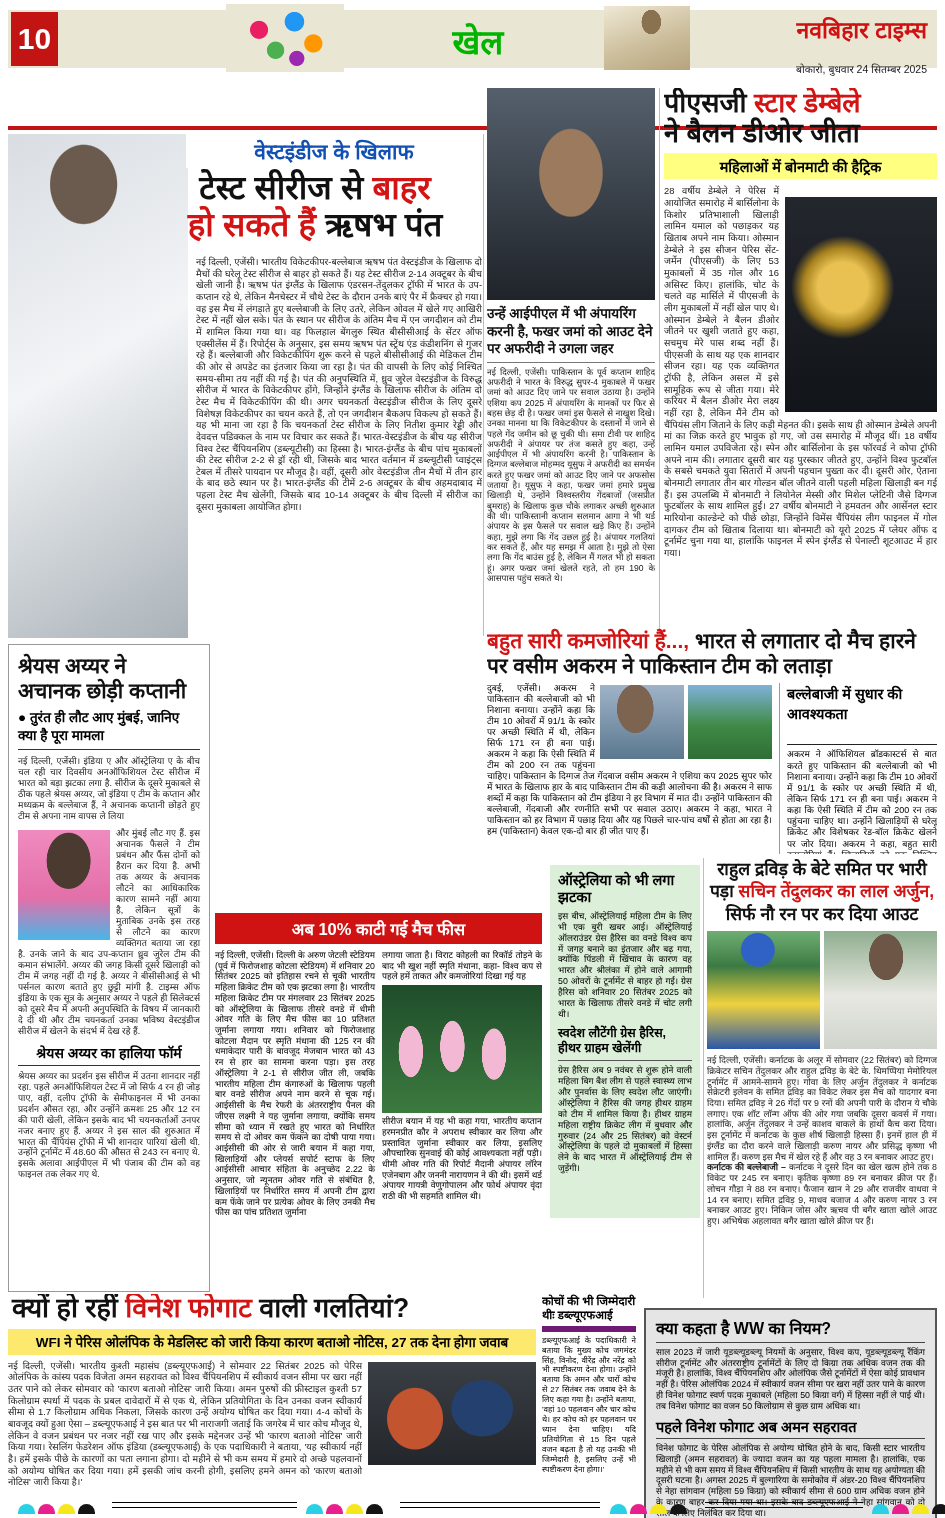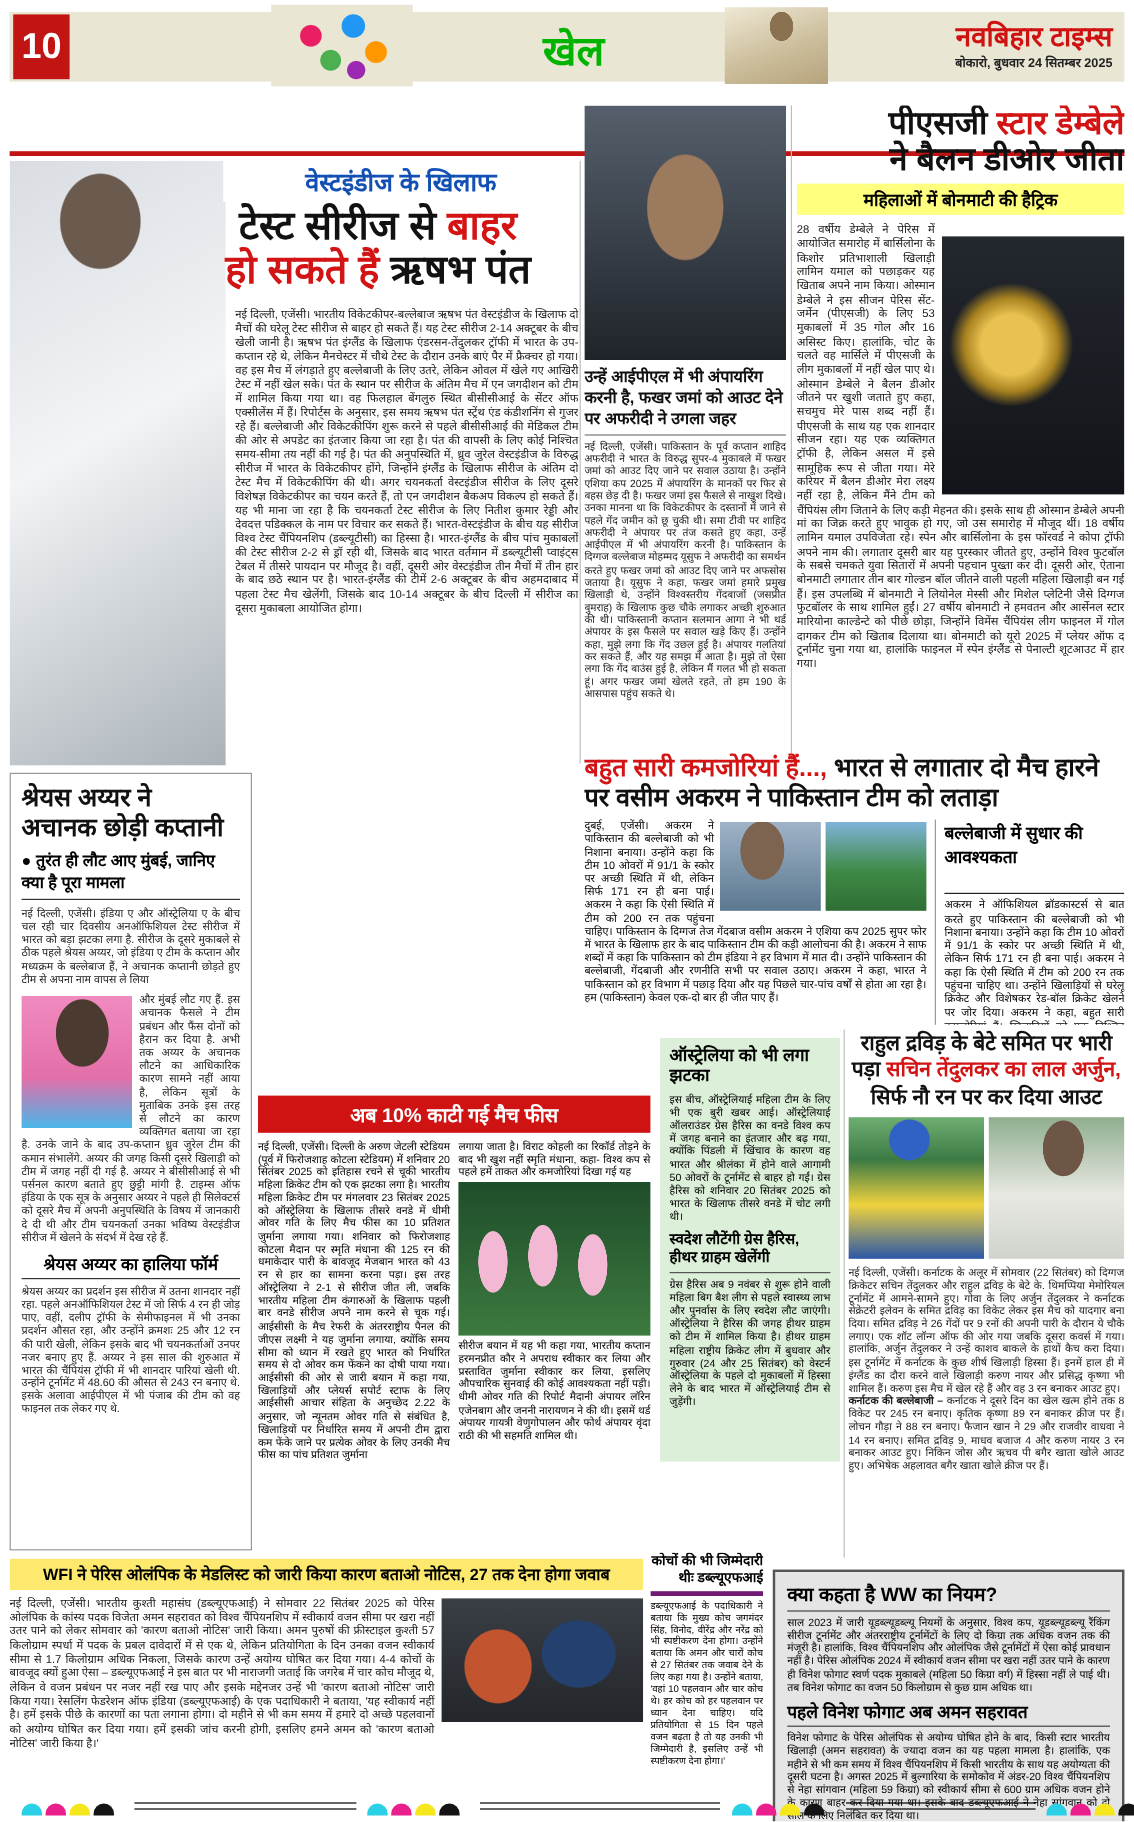--- a/index.html
+++ b/index.html
@@ -16,21 +16,21 @@
     radial-gradient(circle at 42% 68%,#4caf50 0 10%,transparent 11%),
     radial-gradient(circle at 74% 58%,#ff9800 0 9%,transparent 10%),
     radial-gradient(circle at 60% 80%,#9c27b0 0 8%,transparent 9%),#e9e6d3;}
   .section-title{position:absolute;left:395px;top:8px;width:150px;text-align:center;
           color:#00b400;font-size:34px;font-weight:bold;}
   .hdr-statue{position:absolute;left:596px;top:-4px;width:86px;height:64px;
     background:radial-gradient(ellipse 16px 20px at 55% 25%,#8a7250 0 60%,transparent 62%),
     linear-gradient(160deg,#efe8d5 0%,#cdbf9d 55%,#b5a37c 100%);}
   .masthead{position:absolute;right:10px;top:8px;text-align:right;}
   .paper-name{color:#d01111;font-size:23px;font-weight:bold;line-height:1.05;}
-  .edition{font-size:10.5px;font-weight:bold;color:#222;margin-top:3px;text-align:right;}
+  .edition{font-size:10.5px;font-weight:normal;color:#222;margin-top:20px;text-align:right;}
   .redrule{position:absolute;left:8px;top:126px;width:929px;height:4px;background:#c31414;}
   .red{color:#d31414;}
   .art{position:absolute;overflow:hidden;}
   .bt{font-size:9.4px;line-height:1.24;text-align:justify;color:#1b1b1b;}
   .vrule{position:absolute;width:1px;background:#bdbdbd;}
   
   #pant{left:8px;top:134px;width:474px;height:504px;}
   .pant-photo{position:absolute;left:0;top:0;width:180px;height:504px;
     background:radial-gradient(ellipse 55px 65px at 42% 10%,#6b5a4e 0 60%,transparent 62%),
     linear-gradient(150deg,#d9dde2 0%,#f2f4f6 45%,#aab2b8 100%);}
@@ -43,21 +43,21 @@
   
   #afridi{left:487px;top:88px;width:168px;height:548px;}
   .afridi-photo{width:168px;height:212px;
     background:radial-gradient(ellipse 52px 72px at 50% 40%,#9c7a5d 0 60%,transparent 62%),
     linear-gradient(180deg,#55606c,#2f353d 70%,#20242a);}
   .afridi-hl{font-size:13.5px;font-weight:bold;line-height:1.3;margin:5px 0 4px;color:#111;
     border-bottom:1px solid #777;padding-bottom:4px;}
   .afridi-body{font-size:8.6px;line-height:1.2;height:300px;}
   
   #dembele{left:664px;top:88px;width:273px;height:548px;}
-  .demb-hl{margin:0;font-size:27px;line-height:1.12;font-weight:bold;text-align:right;color:#111;}
+  .demb-hl{margin:0;font-size:27px;line-height:1.12;font-weight:bold;text-align:left;color:#111;}
   .demb-hl .line{display:block;}
   .demb-sub{margin-top:5px;background:#ffff80;font-size:14.5px;font-weight:bold;text-align:center;padding:3px 0;}
   .demb-bodywrap{margin-top:6px;}
   .demb-photo{float:right;width:152px;height:215px;margin:12px 0 4px 6px;
     background:radial-gradient(circle at 38% 42%,#e8c152 0 16%,#a8821f 25%,transparent 33%),
     linear-gradient(180deg,#23272e,#111418);}
   
   #iyer{left:8px;top:644px;width:202px;height:648px;border:1px solid #999;
     padding:8px 9px;box-sizing:border-box;background:#fff;}
   .iyer-hl{margin:0;font-size:21px;line-height:1.2;font-weight:bold;color:#111;}
@@ -120,22 +120,22 @@
   .vinesh-hl{margin:0;font-size:27px;font-weight:bold;line-height:1.1;color:#111;padding-left:4px;}
   .notice-bar{margin-top:5px;background:#fce96e;font-size:13.5px;font-weight:bold;
     text-align:center;padding:4px 2px;}
   .vinesh-bodywrap{margin-top:5px;}
   .wrestler-photo{float:right;width:168px;height:103px;margin:2px 0 2px 6px;
     background:radial-gradient(ellipse 55px 50px at 68% 45%,#24406e 0 55%,transparent 57%),
     radial-gradient(ellipse 50px 55px at 28% 55%,#c2542f 0 55%,transparent 57%),
     linear-gradient(180deg,#3a3f45,#23262b);}
   
   #coaches{left:542px;top:1294px;width:94px;height:216px;}
-  .coach-head{font-size:11.5px;font-weight:bold;text-align:right;line-height:1.25;
-    border-bottom:4px solid #701a75;padding-bottom:3px;}
+  .coach-head{font-size:11.5px;font-weight:bold;text-align:left;line-height:1.25;
+    border-bottom:6px solid #701a75;padding-bottom:3px;}
   .coach-body{margin-top:4px;font-size:8px;line-height:1.24;text-align:justify;}
   
   #wwbox{left:644px;top:1272px;width:293px;height:240px;border:2px solid #555;
     box-sizing:border-box;padding:7px 10px;background:#e5e5e5;margin-top:36px;}
   .ww-head{font-size:16px;font-weight:bold;border-bottom:1px solid #444;padding-bottom:3px;}
   .ww-body{margin-top:4px;font-size:8.8px;line-height:1.22;text-align:justify;}
   .ww-sub{margin-top:5px;font-size:14.5px;font-weight:bold;border-bottom:1px solid #444;padding-bottom:2px;}
   
   .reggroup{position:absolute;top:1500px;white-space:nowrap;}
   .regdot{display:inline-block;width:17px;height:10px;border-radius:9px 9px 0 0;margin-right:3px;}
@@ -241,20 +241,21 @@
     <h2 class="arjun-hl"><span>राहुल द्रविड़ के बेटे समित पर भारी पड़ा </span><span class="red">सचिन तेंदुलकर का लाल अर्जुन,</span><span> सिर्फ नौ रन पर कर दिया आउट</span></h2>
     <div class="arjun-photos">
       <div class="photo ph-samit"></div>
       <div class="photo ph-arjun2"></div>
     </div>
     <div class="bt arjun-body">नई दिल्ली, एजेंसी। कर्नाटक के अलूर में सोमवार (22 सितंबर) को दिग्गज क्रिकेटर सचिन तेंदुलकर और राहुल द्रविड़ के बेटे के. थिमप्पिया मेमोरियल टूर्नामेंट में आमने-सामने हुए। गोवा के लिए अर्जुन तेंदुलकर ने कर्नाटक सेक्रेटरी इलेवन के समित द्रविड़ का विकेट लेकर इस मैच को यादगार बना दिया। समित द्रविड़ ने 26 गेंदों पर 9 रनों की अपनी पारी के दौरान ये चौके लगाए। एक शॉट लॉन्ग ऑफ की ओर गया जबकि दूसरा कवर्स में गया। हालांकि, अर्जुन तेंदुलकर ने उन्हें काशव बाकले के हाथों कैच करा दिया। इस टूर्नामेंट में कर्नाटक के कुछ शीर्ष खिलाड़ी हिस्सा हैं। इनमें हाल ही में इंग्लैंड का दौरा करने वाले खिलाड़ी करुण नायर और प्रसिद्ध कृष्णा भी शामिल हैं। करुण इस मैच में खेल रहे हैं और वह 3 रन बनाकर आउट हुए।</div>
     <div class="bt arjun-body"><span class="k-lead">कर्नाटक की बल्लेबाजी – </span><span>कर्नाटक ने दूसरे दिन का खेल खत्म होने तक 8 विकेट पर 245 रन बनाए। कृतिक कृष्णा 89 रन बनाकर क्रीज पर हैं। लोचन गौड़ा ने 88 रन बनाए। फैजान खान ने 29 और राजवीर वाधवा ने 14 रन बनाए। समित द्रविड़ 9, माधव बजाज 4 और करुण नायर 3 रन बनाकर आउट हुए। निकिन जोस और ऋचव पी बगैर खाता खोले आउट हुए। अभिषेक अहलावत बगैर खाता खोले क्रीज पर हैं।</span></div>
   </section>
 
   <section class="art" id="vinesh">
+    <h1 class="vinesh-hl"><span>क्यों हो रहीं </span><span class="red">विनेश फोगाट</span><span> वाली गलतियां?</span></h1>
     <div class="notice-bar">WFI ने पेरिस ओलंपिक के मेडलिस्ट को जारी किया कारण बताओ नोटिस, 27 तक देना होगा जवाब</div>
     <div class="bt vinesh-bodywrap"><span class="photo wrestler-photo"></span><span>नई दिल्ली, एजेंसी। भारतीय कुश्ती महासंघ (डब्ल्यूएफआई) ने सोमवार 22 सितंबर 2025 को पेरिस ओलंपिक के कांस्य पदक विजेता अमन सहरावत को विश्व चैंपियनशिप में स्वीकार्य वजन सीमा पर खरा नहीं उतर पाने को लेकर सोमवार को 'कारण बताओ नोटिस' जारी किया। अमन पुरुषों की फ्रीस्टाइल कुश्ती 57 किलोग्राम स्पर्धा में पदक के प्रबल दावेदारों में से एक थे, लेकिन प्रतियोगिता के दिन उनका वजन स्वीकार्य सीमा से 1.7 किलोग्राम अधिक निकला, जिसके कारण उन्हें अयोग्य घोषित कर दिया गया। 4-4 कोचों के बावजूद क्यों हुआ ऐसा – डब्ल्यूएफआई ने इस बात पर भी नाराजगी जताई कि जगरेब में चार कोच मौजूद थे, लेकिन वे वजन प्रबंधन पर नजर नहीं रख पाए और इसके मद्देनजर उन्हें भी 'कारण बताओ नोटिस' जारी किया गया। रेसलिंग फेडरेशन ऑफ इंडिया (डब्ल्यूएफआई) के एक पदाधिकारी ने बताया, 'यह स्वीकार्य नहीं है। हमें इसके पीछे के कारणों का पता लगाना होगा। दो महीने से भी कम समय में हमारे दो अच्छे पहलवानों को अयोग्य घोषित कर दिया गया। हमें इसकी जांच करनी होगी, इसलिए हमने अमन को 'कारण बताओ नोटिस' जारी किया है।'</span></div>
   </section>
 
   <section class="art" id="coaches">
     <div class="coach-head">कोचों की भी जिम्मेदारी थीः डब्ल्यूएफआई</div>
     <div class="coach-body">डब्ल्यूएफआई के पदाधिकारी ने बताया कि मुख्य कोच जगमंदर सिंह, विनोद, वीरेंद्र और नरेंद्र को भी स्पष्टीकरण देना होगा। उन्होंने बताया कि अमन और चारों कोच से 27 सितंबर तक जवाब देने के लिए कहा गया है। उन्होंने बताया, 'वहां 10 पहलवान और चार कोच थे। हर कोच को हर पहलवान पर ध्यान देना चाहिए। यदि प्रतियोगिता से 15 दिन पहले वजन बढ़ता है तो यह उनकी भी जिम्मेदारी है, इसलिए उन्हें भी स्पष्टीकरण देना होगा।'</div>
   </section>
 
   <section class="art" id="wwbox">

